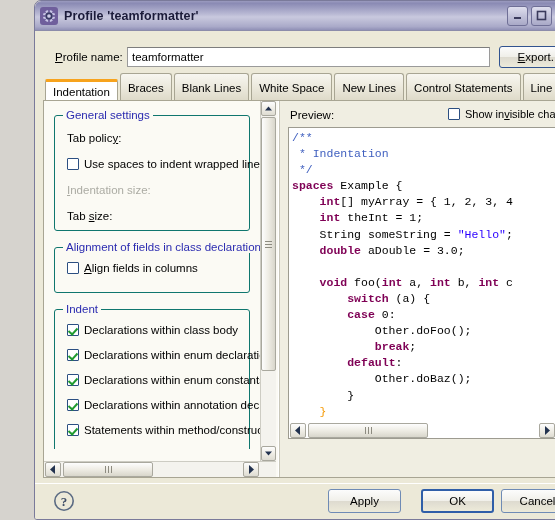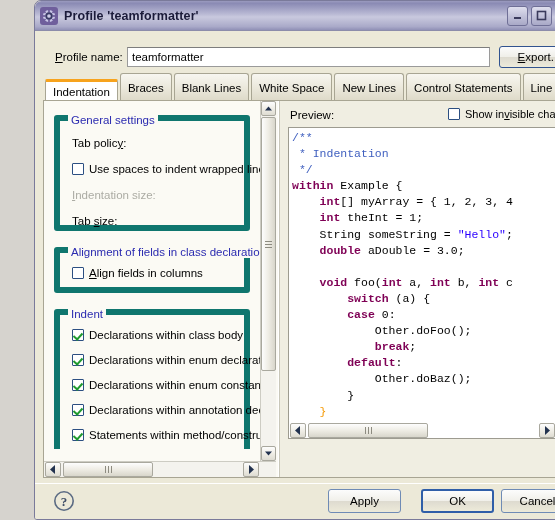--- a/index.html
+++ b/index.html
@@ -156,21 +156,21 @@
     overflow: hidden;
   }
   #left-inner {
     position: absolute; left: 0; top: 0;
     width: 216px; height: 348px;
     overflow: hidden;
   }
   .group {
     position: absolute;
     box-sizing: border-box;
-    border: 6px solid #0f766e;
+    border: 1px solid #0f766e;
     border-radius: 3px;
     text-align: right;
   }
   .group-title {
     position: absolute; top: -7px; left: 8px;
     padding: 0 3px;
     background: #fbfaf4;
     color: #2b2bb0;
     font-size: 11.5px;
     white-space: nowrap;
@@ -508,21 +508,21 @@
         <div id="preview-label">Preview:</div>
         <div id="show-invis">
           <span class="cbox"></span>
           <span>Show in<span class="u">v</span>isible chara</span>
         </div>
 
         <div id="code-frame">
           <div id="code"><span class="cm">/**</span>
 <span class="cm"> * Indentation</span>
 <span class="cm"> */</span>
-<span class="k">within</span><span> Example {</span>
+<span class="k">spaces</span><span> Example {</span>
 <span>    </span><span class="k">int</span><span>[] myArray = { 1, 2, 3, 4</span>
 <span>    </span><span class="k">int</span><span> theInt = 1;</span>
 <span>    String someString = </span><span class="st">"Hello"</span><span>;</span>
 <span>    </span><span class="k">double</span><span> aDouble = 3.0;</span>
 <span></span>
 <span>    </span><span class="k">void</span><span> foo(</span><span class="k">int</span><span> a, </span><span class="k">int</span><span> b, </span><span class="k">int</span><span> c</span>
 <span>        </span><span class="k">switch</span><span> (a) {</span>
 <span>        </span><span class="k">case</span><span> 0:</span>
 <span>            Other.doFoo();</span>
 <span>            </span><span class="k">break</span><span>;</span>

